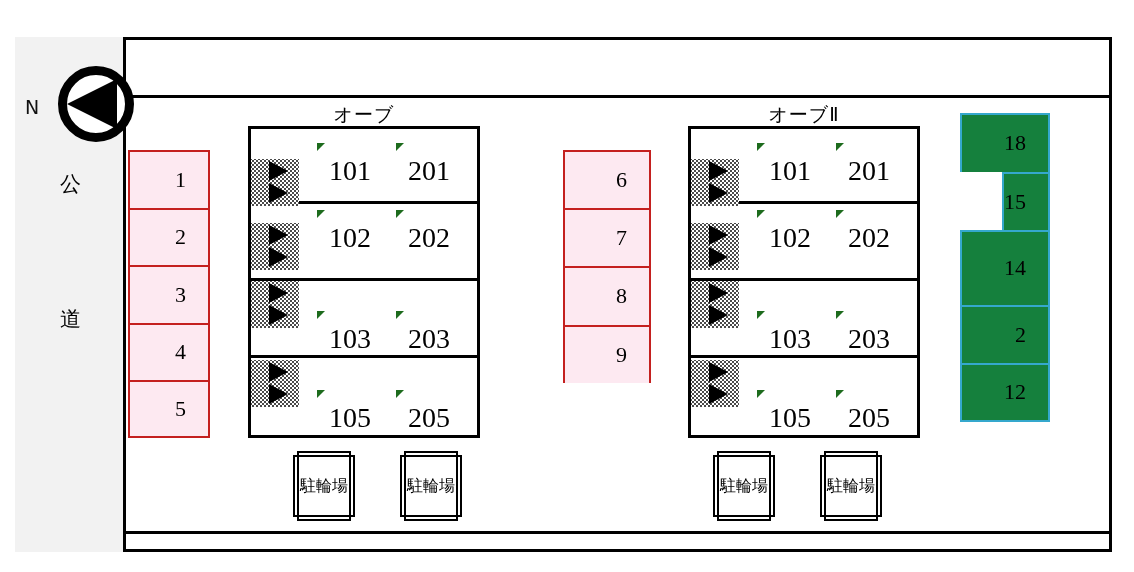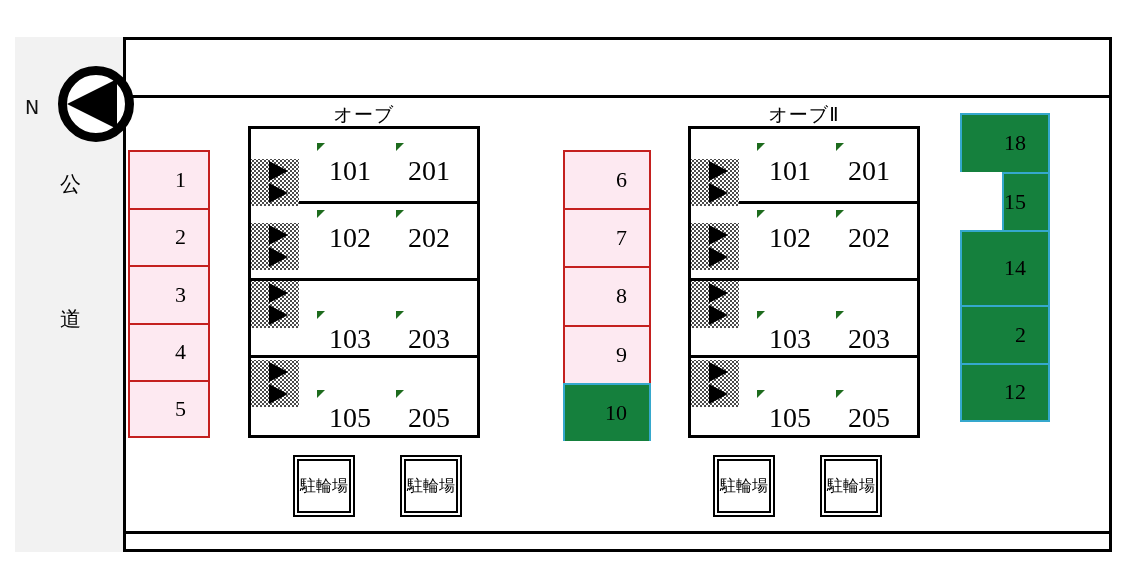--- a/index.html
+++ b/index.html
@@ -65,21 +65,21 @@
            radial-gradient(#4a4a4a 0.9px, transparent 1px);
          background-size:4px 4px;
          background-position:0 0, 2px 2px;}
   .tri{position:absolute;width:0;height:0;
        border-top:10px solid transparent;border-bottom:10px solid transparent;
        border-left:19px solid #000;}
 
   
   .bike{position:absolute;width:62px;height:62px;border:2px solid #000;box-sizing:border-box;
         background:#fff;display:flex;align-items:center;justify-content:center;}
-  .bike-inner{width:54px;height:54px;border:2px solid #000;box-sizing:border-box;
+  .bike-inner{width:54px;height:70px;border:2px solid #000;box-sizing:border-box;
         display:flex;align-items:center;justify-content:center;
         font-size:16px;color:#000;font-family:"DejaVu Sans", sans-serif;white-space:nowrap;}
 </style>
 </head>
 <body>
 
 <div id="stage">
 
   <div class="site-frame"></div>
 
@@ -118,23 +118,20 @@
       </div>
       <div class="stall pink" style="height: 58.2px;">
         <span>7</span>
       </div>
       <div class="stall pink" style="height: 58.2px;">
         <span>8</span>
       </div>
       <div class="stall pink" style="height: 58.2px;">
         <span>9</span>
       </div>
-      <div class="stall cyan" style="height: 58.2px;">
-        <span>10</span>
-      </div>
     </div>
   <div class="stall-col" id="col-right">
       <div class="stall cyan" style="height: 58.6px;">
         <span>18</span>
       </div>
       <div class="stall cyan" style="height: 58px; margin-left: 42px;">
         <span>15</span>
       </div>
       <div class="stall cyan" style="height: 75px; justify-content: flex-end;">
         <span>14</span>

